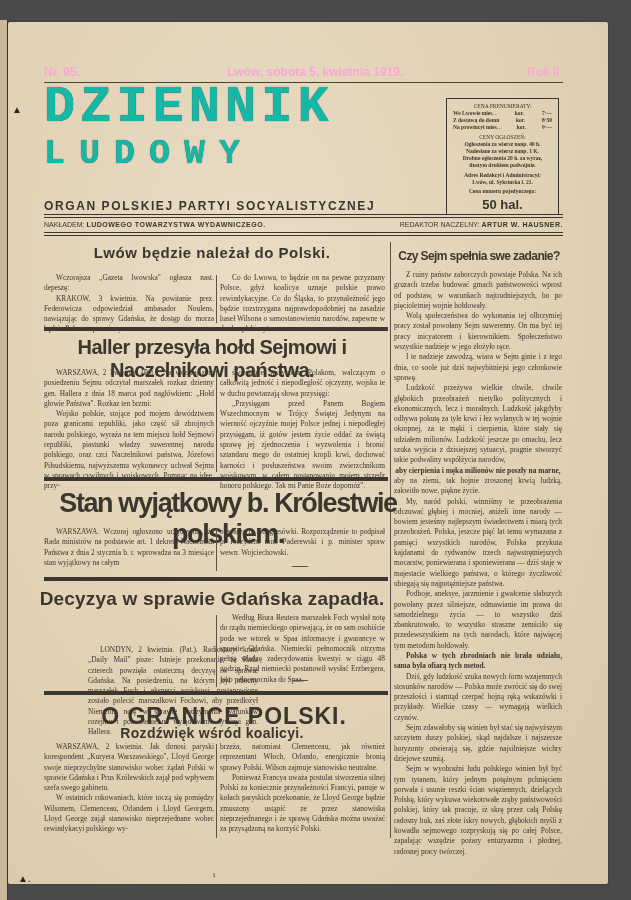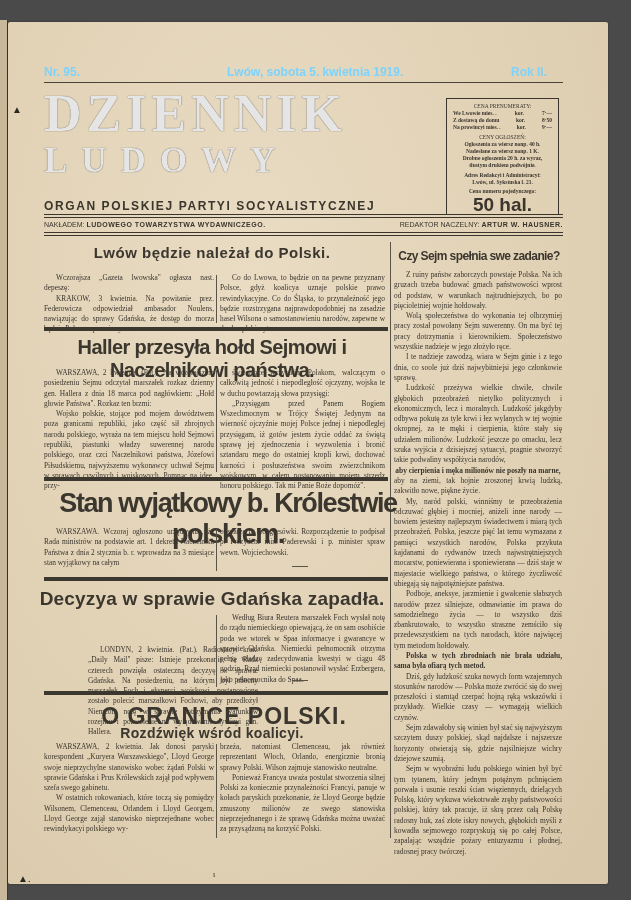--- a/index.html
+++ b/index.html
@@ -18,47 +18,47 @@
     position: absolute; left: 8px; top: 22px; width: 600px; height: 862px;
     background: #e4d6bb;
     background-image: radial-gradient(ellipse at 40% 30%, #e9dcc3 0%, #dfcfb2 70%, #d8c7a8 100%);
     border-radius: 2px;
     box-shadow: 0 0 2px rgba(0,0,0,0.4);
   }
   .abs { position: absolute; }
   .masthead-top {
     left: 36px; top: 62px; width: 523px; height: 20px;
     font-family: "Liberation Sans", sans-serif; font-weight: bold;
-    font-size: 12px; color: #7dd3fc;
+    font-size: 12px; color: #f9a8d4;
     border-bottom: 1px solid #4a4339;
   }
   .masthead-top span { position: absolute; top: 3px; }
   .title {
-    left: 44px; top: 88px;
-    font-family: Liberation Serif, serif; font-weight: bold;
-    color: #e5e5e5; letter-spacing: 4px; line-height: 1;
+    left: 44px; top: 82px;
+    font-family: Liberation Mono, monospace; font-weight: bold;
+    color: #14b8a6; letter-spacing: 4px; line-height: 1;
     text-shadow: 0 0 1px #3a352d;
   }
   .title .l1 { font-size: 52px; display: block; height: 55px; letter-spacing: 5px; }
   .title .l2 { font-size: 35px; display: block; letter-spacing: 14px; }
   .subtitle {
     left: 44px; top: 199px; font-family: "Liberation Sans", sans-serif;
     font-weight: bold; font-size: 12px; letter-spacing: 1.6px; color: #3a352d;
   }
   .pricebox {
     left: 446px; top: 98px; width: 112px; height: 156px;
     border: 1.5px solid #3a352d; box-sizing: border-box; height: 156px;
     font-size: 5.5px; line-height: 7px; text-align: center; color: #3a352d;
     padding-top: 3px;
   }
   .pricebox { height: 156px; }
   .pricebox .row { display: flex; justify-content: space-between; padding: 0 6px; font-weight: bold; }
   .pricebox .h { font-weight: normal; margin-top: 1px; }
   .pricebox .b { font-weight: bold; padding: 0 4px; }
-  .pricebox .big { font-family: "Liberation Sans", sans-serif; font-size: 19px; font-weight: bold; line-height: 18px; margin-top: 1px; }
+  .pricebox .big { font-family: "Liberation Sans", sans-serif; font-size: 13px; font-weight: bold; line-height: 18px; margin-top: 1px; }
   .rule-double { height: 4px; border-top: 1.5px solid #3a352d; border-bottom: 1.5px solid #3a352d; }
   .rule-bar { height: 3px; background: #3d382f; border-bottom: 1px solid #3d382f; margin-top: 1px; }
   .imprint {
     left: 44px; top: 221px; width: 519px; font-size: 7px;
     font-family: "Liberation Sans", sans-serif; color: #3a352d;
     display: flex; justify-content: space-between;
   }
   .imprint b { letter-spacing: 0.5px; }
   .col-rule { position: absolute; width: 1px; background: #5a5347; }
   .headline {
@@ -78,21 +78,21 @@
 </head>
 <body>
 
 <div class="left-strip"></div>
 
 <div class="page"></div>
 
 <div class="abs masthead-top" style="left:44px;top:62px;width:519px;">
   <span style="left:0;">Nr. 95.</span>
   <span style="left:183px;">Lwów, sobota 5. kwietnia 1919.</span>
-  <span style="right:16px;">Rok II.</span>
+  <span style="right:0;">Rok II.</span>
 </div>
 
 <div class="abs title">
   <span class="l1">DZIENNIK</span>
   <span class="l2">LUDOWY</span>
 </div>
 
 <div class="abs subtitle">ORGAN POLSKIEJ PARTYI SOCYALISTYCZNEJ</div>
 
 <div class="abs pricebox" style="left:446px;top:98px;width:113px;height:156px;height:117px;">
@@ -193,35 +193,35 @@
 <div class="headline" style="left:36px;top:725px;width:352px;font-size:14px;letter-spacing:0.3px;">
   <span>Rozdźwięk wśród koalicyi.</span>
 </div>
 <div class="text" style="left:44px;top:742px;width:170px;">
   <p>WARSZAWA, 2 kwietnia. Jak donosi paryski korespondent „Kuryera Warszawskiego", Lloyd George swoje nieprzychylne stanowisko wobec żądań Polski w sprawie Gdańska i Prus Królewskich zajął pod wpływem szefa swego gabinetu.</p>
   <p>W ostatnich rokowaniach, które toczą się pomiędzy Wilsonem, Clemenceau, Orlandem i Lloyd Georgem, Lloyd George zajął stanowisko nieprzejednane wobec rewindykacyi polskiego wy-</p>
 </div>
 <div class="col-rule" style="left:216px;top:744px;height:94px;"></div>
 <div class="text" style="left:220px;top:742px;width:165px;">
   <p class="noind">brzeża, natomiast Clemenceau, jak również reprezentant Włoch, Orlando, energicznie bronią sprawy Polski. Wilson zajmuje stanowisko neutralne.</p>
-  <p>Ponieważ Francya uważa postulat stworzenia silnej Polski za koniecznie przynależności Francyi, panuje w kołach paryskich przekonanie, że Lloyd George będzie zmuszony milionów ze swego stanowiska nieprzejednanego i że sprawę Gdańska można uważać za przysądzoną na korzyść Polski.</p>
+  <p>Ponieważ Francya uważa postulat stworzenia silnej Polski za koniecznie przynależności Francyi, panuje w kołach paryskich przekonanie, że Lloyd George będzie zmuszony ustąpić ze przez stanowiska nieprzejednanego i że sprawę Gdańska można uważać za przysądzoną na korzyść Polski.</p>
 </div>
 
 <div class="headline" style="left:394px;top:249px;width:170px;font-size:12px;letter-spacing:-0.6px;">
   <span>Czy Sejm spełnia swe zadanie?</span>
 </div>
 <div class="text" style="left:394px;top:270px;width:168px;">
   <p>Z ruiny państw zaborczych powstaje Polska. Na ich gruzach trzeba budować gmach państwowości wprost od podstaw, w warunkach najtrudniejszych, bo po pięcioletniej wojnie hołdowały.</p>
-  <p>Wolą społeczeństwa do wykonania tej olbrzymiej pracy został powołany Sejm suwerenny. On ma być tej pracy dotrzymania i kierownikiem. Społeczeństwo wszystkie nadzieje w jego złożyło ręce.</p>
+  <p>Wolą społeczeństwa do wykonania tej olbrzymiej pracy został powołany Sejm suwerenny. On ma być tej pracy inicyatorem i kierownikiem. Społeczeństwo wszystkie nadzieje w jego złożyło ręce.</p>
   <p>I te nadzieje zawodzą, wiara w Sejm ginie i z tego dnia, co soole już dziś najwybitniejsi jego członkowie sprawę.</p>
   <p>Ludzkość przeżywa wielkie chwile, chwile głębokich przeobrażeń nietylko politycznych i ekonomicznych, lecz i moralnych. Ludzkość jakgdyby odbywa pokutę za tyle krwi i łez wylanych w tej wojnie okropnej, za te męki i cierpienia, które stały się udziałem milionów. Ludzkość jeszcze po omacku, lecz szuka wyjścia z dzisiejszej sytuacyi, pragnie stworzyć takie podwaliny współżycia narodów,</p>
   <p class="centered-bold">aby cierpienia i męka milionów nie poszły na marne,</p>
   <p class="noind">aby na ziemi, tak hojnie zroszonej krwią ludzką, zakwitło nowe, piękne życie.</p>
   <p>My, naród polski, winniśmy te przeobrażenia odczuwać głębiej i mocniej, aniżeli inne narody — bowiem jesteśmy najlepszym świadectwem i miarą tych przeobrażeń. Polska, jeszcze pięć lat temu wymazana z pamięci wszystkich narodów, Polska przykuta kajdanami do rydwanów trzech najwstrętniejszych mocarstw, poniewierana i sponiewierana — dziś staje w majestacie wielkiego państwa, o którego życzliwość ubiegają się najpotężniejsze państwa.</p>
-  <p>Podboje, aneksye, jarzmienie i gwałcenie słabszych narodów przez silniejsze, odmawianie im prawa do samodzielnego życia — to wszystko dziś zbankrutowało, to wszystko straszne zemściło się przedewszystkiem na tych narodach, które najwięcej tym metodom hołdowały.</p>
+  <p>Podboje, aneksye, jarzmienie i gwałcenie słabszych powołany przez silniejsze, odmawianie im prawa do samodzielnego życia — to wszystko dziś zbankrutowało, to wszystko straszne zemściło się przedewszystkiem na tych narodach, które najwięcej tym metodom hołdowały.</p>
   <p style="font-weight:bold;">Polska w tych zbrodniach nie brała udziału, sama była ofiarą tych metod.</p>
   <p>Dziś, gdy ludzkość szuka nowych form wzajemnych stosunków narodów — Polska może zwrócić się do swej przeszłości i stamtąd czerpać hojną ręką wskazówki i przykłady. Wielkie czasy — wymagają wielkich czynów.</p>
   <p>Sejm zdawałoby się winien był stać się najwyższym szczytem duszy polskiej, skąd najdalsze i najszersze horyzonty otwierają się, gdzie najsilniejsze wichry dziejowe szumią.</p>
   <p>Sejm w wyobraźni ludu polskiego winien był być tym tytanem, który jednym potężnym pchnięciem porwała i usunie reszki ścian więziennych, dzielących Polskę, który wykuwa wiekotrwałe zręby państwowości polskiej, który tak pracuje, iż skrę przez całą Polskę radosny huk, zaś złote iskry nowych, głębokich myśli z kowadła sejmowego rozpryskują się po całej Polsce, zapalając wszędzie pożary entuzyazmu i płodnej, radosnej pracy twórczej.</p>
 </div>
 
 <div class="mark" style="left:12px;top:104px;">▲</div>
 <div class="mark" style="left:18px;top:873px;">▲.</div>
 <div class="mark" style="left:213px;top:870px;font-size:8px;">ι</div>
 

